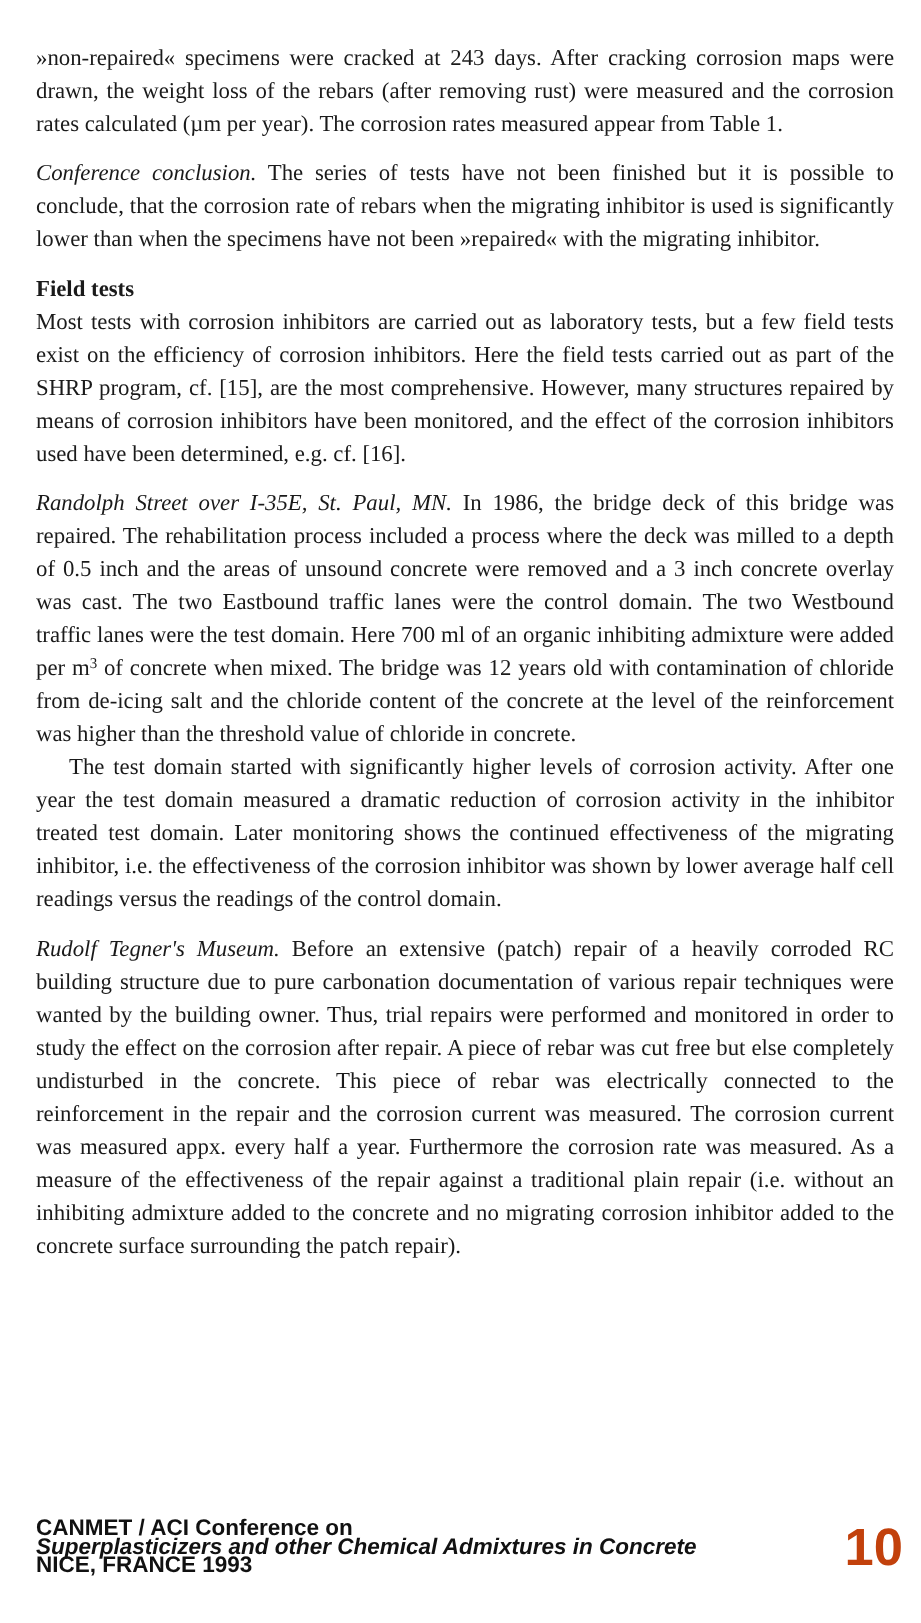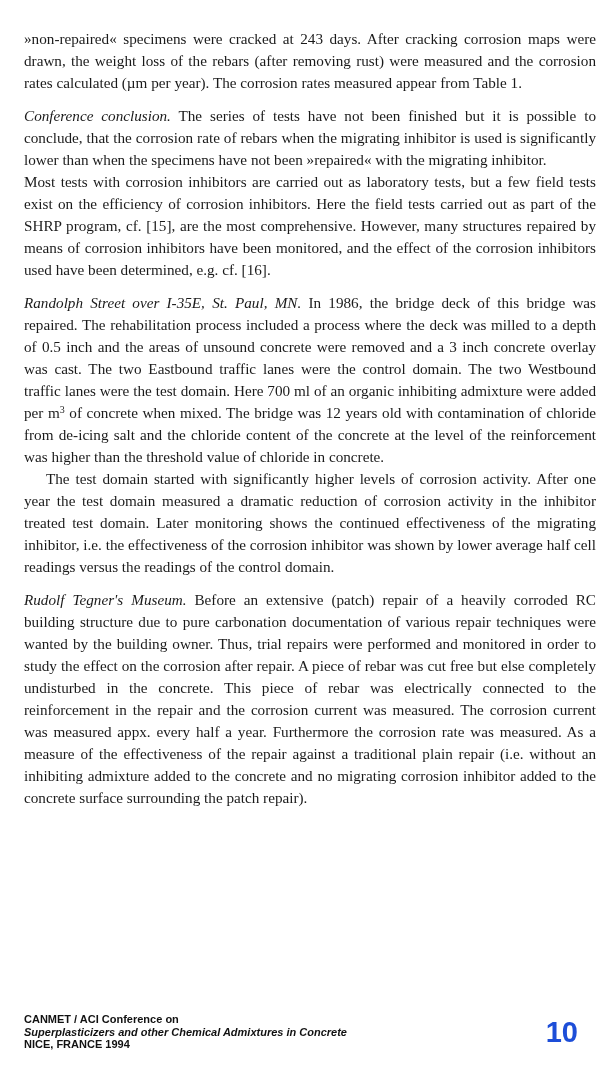--- a/index.html
+++ b/index.html
@@ -13,46 +13,47 @@
   }
   .content p { margin: 0; }
   .gap { margin-top: 11px !important; }
   .indent { text-indent: 22px; }
   .heading { font-weight: bold; margin-top: 11px !important; }
   .it { font-style: italic; }
   sup { font-size: 10px; line-height: 0; vertical-align: 5px; }
   .footer {
     position: absolute; left: 24px; top: 1013px;
     font-family: "Liberation Sans", sans-serif; font-weight: bold;
-    font-size: 11px; line-height: 12.5px; color: #111;
+    font-size: 15px; line-height: 12.5px; color: #111;
   }
   .footer .it { }
   .page-num {
-    position: absolute; right: 36px; top: 1017px;
+    position: absolute; right: 12px; top: 1017px;
     font-family: "Liberation Sans", sans-serif; font-weight: bold;
-    font-size: 29px; line-height: 30px; color: #1d4ed8;
+    font-size: 35px; line-height: 30px; color: #c2410c;
   }
 </style>
 </head>
 <body>
 
 <div class="content">
   <p>»non-repaired« specimens were cracked at 243 days. After cracking corrosion maps were drawn, the weight loss of the rebars (after removing rust) were measured and the corrosion rates calculated (µm per year). The corrosion rates measured appear from Table 1.</p>
 
   <p class="gap"><span class="it">Conference conclusion.</span><span> The series of tests have not been finished but it is possible to conclude, that the corrosion rate of rebars when the migrating inhibitor is used is significantly lower than when the specimens have not been »repaired« with the migrating inhibitor.</span></p>
 
+  <p class="heading">Field tests</p>
 
   <p>Most tests with corrosion inhibitors are carried out as laboratory tests, but a few field tests exist on the efficiency of corrosion inhibitors. Here the field tests carried out as part of the SHRP program, cf. [15], are the most comprehensive. However, many structures repaired by means of corrosion inhibitors have been monitored, and the effect of the corrosion inhibitors used have been determined, e.g. cf. [16].</p>
 
   <p class="gap"><span class="it">Randolph Street over I-35E, St. Paul, MN.</span><span> In 1986, the bridge deck of this bridge was repaired. The rehabilitation process included a process where the deck was milled to a depth of 0.5 inch and the areas of unsound concrete were removed and a 3 inch concrete overlay was cast. The two Eastbound traffic lanes were the control domain. The two Westbound traffic lanes were the test domain. Here 700 ml of an organic inhibiting admixture were added per m</span><sup>3</sup><span> of concrete when mixed. The bridge was 12 years old with contamination of chloride from de-icing salt and the chloride content of the concrete at the level of the reinforcement was higher than the threshold value of chloride in concrete.</span></p>
 
   <p class="indent">The test domain started with significantly higher levels of corrosion activity. After one year the test domain measured a dramatic reduction of corrosion activity in the inhibitor treated test domain. Later monitoring shows the continued effectiveness of the migrating inhibitor, i.e. the effectiveness of the corrosion inhibitor was shown by lower average half cell readings versus the readings of the control domain.</p>
 
   <p class="gap"><span class="it">Rudolf Tegner's Museum.</span><span> Before an extensive (patch) repair of a heavily corroded RC building structure due to pure carbonation documentation of various repair techniques were wanted by the building owner. Thus, trial repairs were performed and monitored in order to study the effect on the corrosion after repair. A piece of rebar was cut free but else completely undisturbed in the concrete. This piece of rebar was electrically connected to the reinforcement in the repair and the corrosion current was measured. The corrosion current was measured appx. every half a year. Furthermore the corrosion rate was measured. As a measure of the effectiveness of the repair against a traditional plain repair (i.e. without an inhibiting admixture added to the concrete and no migrating corrosion inhibitor added to the concrete surface surrounding the patch repair).</span></p>
 </div>
 
 <div class="footer">
   <div>CANMET / ACI Conference on</div>
   <div class="it">Superplasticizers and other Chemical Admixtures in Concrete</div>
-  <div>NICE, FRANCE 1994</div>
+  <div>NICE, FRANCE 1993</div>
 </div>
 
 <div class="page-num">10</div>
 
 </body></html>

